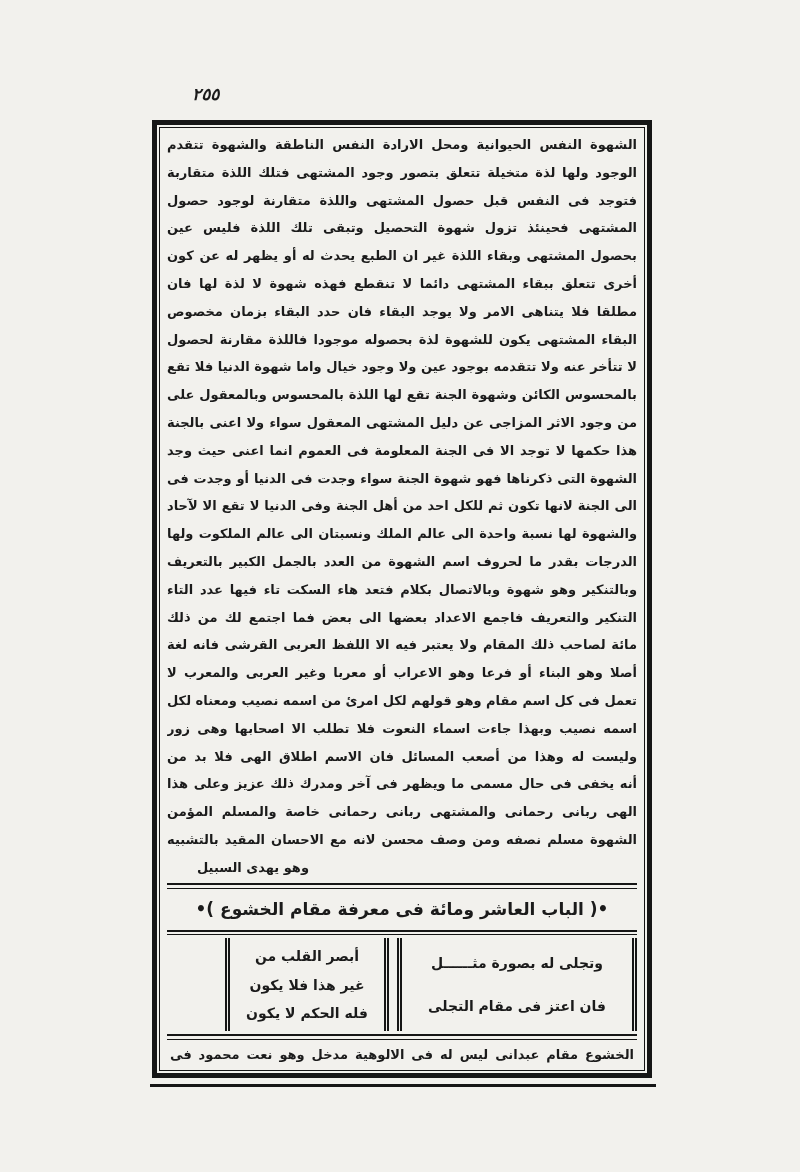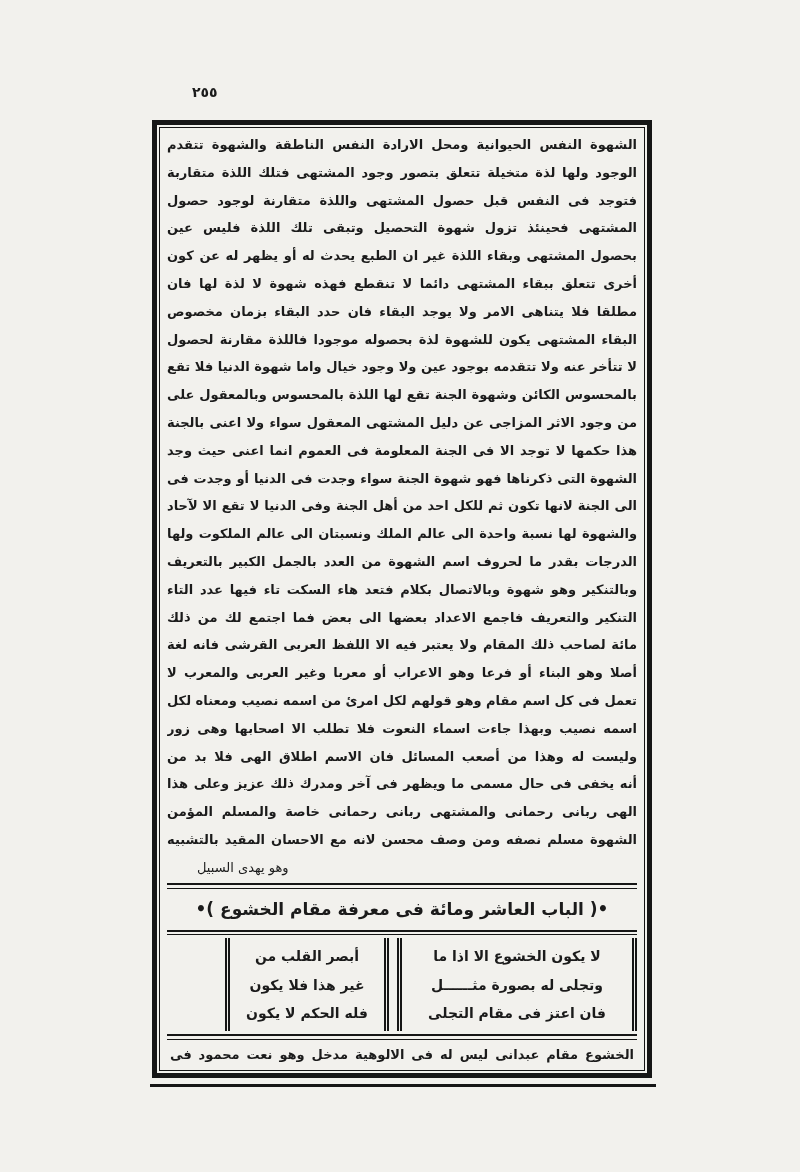--- a/index.html
+++ b/index.html
@@ -4,21 +4,21 @@
 <style>
   html,body{margin:0;padding:0;}
   body{
     width:800px;height:1172px;position:relative;
     background:#f2f1ed;
     font-family:"DejaVu Sans",sans-serif;
     color:#1b1b1b;overflow:hidden;
   }
   .page-number{
     position:absolute;left:192px;top:84px;
-    font-size:14px;font-weight:bold;letter-spacing:1px;
+    font-size:17px;font-weight:bold;letter-spacing:1px;font-style:italic;
   }
   .frame{
     position:absolute;left:152px;top:120px;width:490px;height:948px;
     border:5px solid #161616;background:#f2f1ed;
   }
   .frame-inner{
     position:absolute;top:2px;left:2px;right:2px;bottom:2px;
     border:1px solid #161616;
     box-sizing:border-box;
     padding:3px 7px 2px 7px;
@@ -26,21 +26,21 @@
   }
   .main-text{direction:rtl;}
   .tline{
     height:27.8px;line-height:27.8px;
     font-size:13px;font-weight:bold;
     text-align:justify;text-align-last:justify;
     overflow:hidden;
   }
   .tline-last{
     height:28px;line-height:28px;
-    font-size:13px;font-weight:normal;
+    font-size:13px;font-weight:bold;
     direction:rtl;text-align:right;text-align-last:left;
     padding-left:30px;
   }
   .hrule{
     height:3px;border-top:2px solid #161616;border-bottom:1px solid #161616;
     margin:1px 0;
   }
   .chapter{
     height:40px;display:flex;align-items:center;justify-content:center;
     direction:rtl;font-size:17px;font-weight:bold;
@@ -113,21 +113,20 @@
     </div>
 
     <div class="hrule"></div>
 
     <div class="chapter">•( الباب العاشر ومائة فى معرفة مقام الخشوع )•</div>
 
     <div class="hrule"></div>
 
     <div class="verse-section">
       <div class="verse-box verse-box-right">
-        <div class="verse-line">لا يكون الخشوع الا اذا ما</div>
         <div class="verse-line">وتجلى له بصورة مثــــــل</div>
         <div class="verse-line">فان اعتز فى مقام التجلى</div>
       </div>
       <div class="verse-box verse-box-left">
         <div class="verse-line">أبصر القلب من تدلى اليه</div>
         <div class="verse-line">غير هذا فلا يكون لديه</div>
         <div class="verse-line">فله الحكم لا يكون عليه</div>
       </div>
     </div>
 

